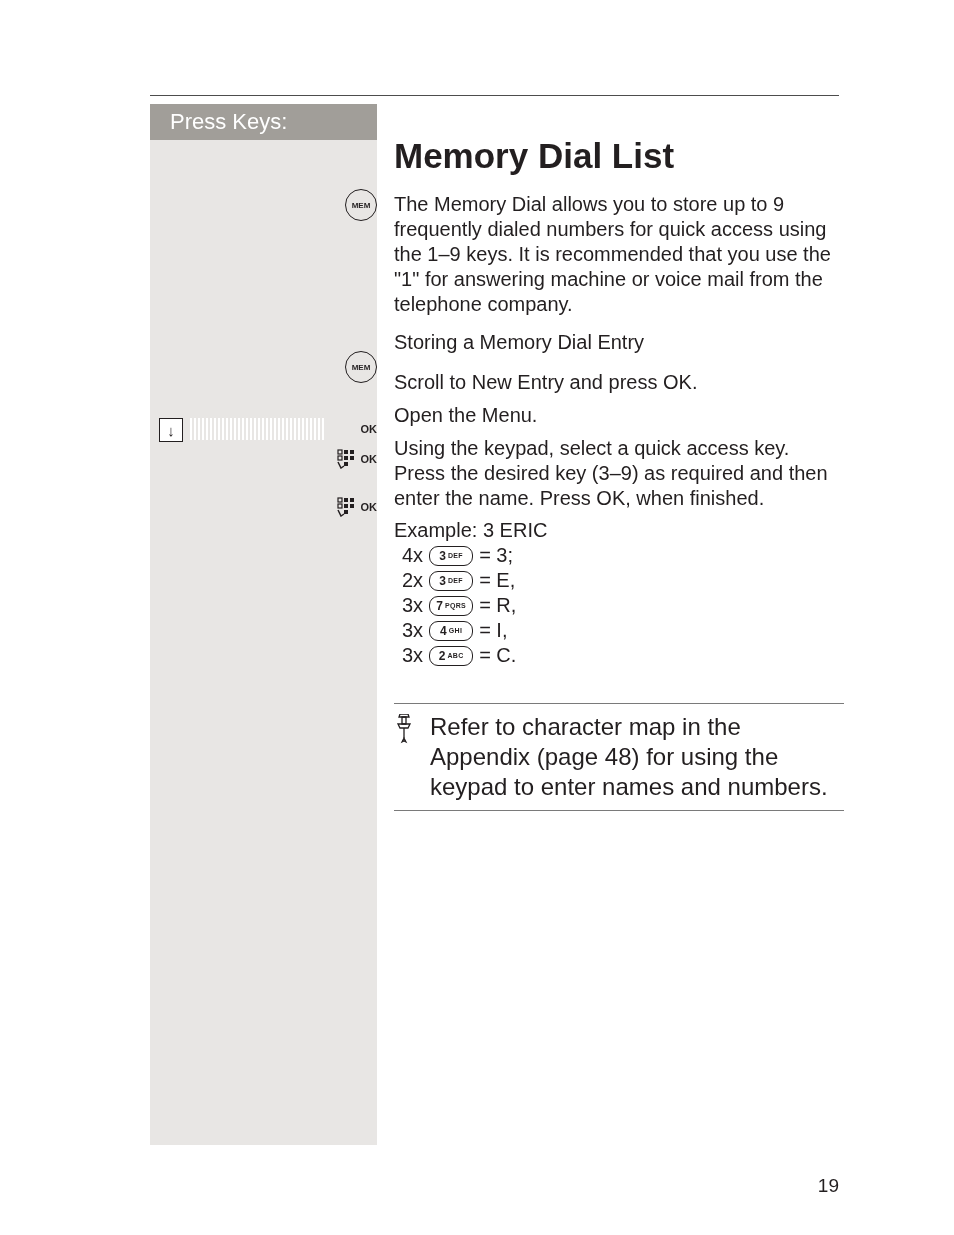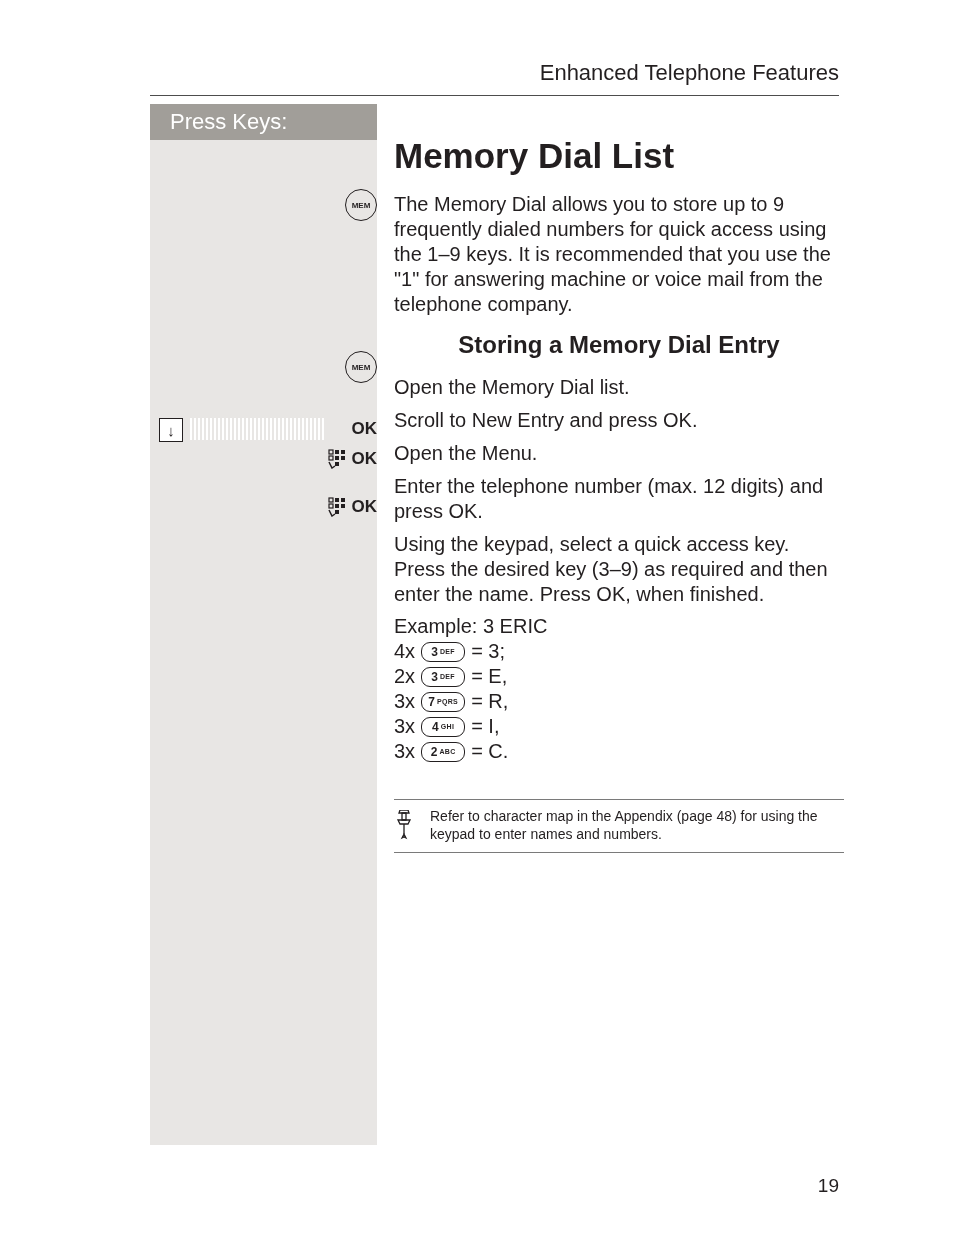--- a/index.html
+++ b/index.html
@@ -67,40 +67,39 @@
     margin: 32px 0 16px 0;
     letter-spacing: 0;
   }
   p.body {
     font-size: 20px;
     line-height: 1.25;
     margin: 0 0 14px 0;
   }
   h2.sub {
     font-family: "Arial Narrow", Arial, Helvetica, sans-serif;
-    font-weight: 700;
-    font-size: 24px;
+    font-weight: 400;
+    font-size: 20px;
     margin: 6px 0 16px 0;
-    text-align: center;
   }
   .step {
     font-size: 20px;
     line-height: 1.25;
     margin: 0 0 8px 0;
   }
   .example {
     font-size: 20px;
     margin-top: 8px;
   }
   .ex-row {
     display: flex;
     align-items: center;
     gap: 6px;
     font-size: 20px;
-    margin: 2px 0;
+    margin: 2px 8px;
   }
   .keycap {
     display: inline-flex;
     align-items: center;
     justify-content: center;
     gap: 2px;
     border: 1.5px solid #231f20;
     border-radius: 9px;
     padding: 0 5px;
     height: 18px;
@@ -121,21 +120,21 @@
     display: flex;
     gap: 14px;
     align-items: flex-start;
   }
   .note-icon {
     width: 22px;
     flex: 0 0 22px;
     padding-top: 2px;
   }
   .note-text {
-    font-size: 14px;
+    font-size: 24px;
     line-height: 1.25;
   }
 
   
   .lc-item {
     position: absolute;
     right: 6px;
     display: flex;
     align-items: center;
     justify-content: flex-end;
@@ -149,21 +148,21 @@
     border-radius: 50%;
     width: 30px;
     height: 30px;
     font-size: 8px;
     font-weight: bold;
     background: #e8e6e4;
   }
   .ok-label {
     font-family: "Arial Narrow", Arial, Helvetica, sans-serif;
     font-weight: bold;
-    font-size: 17px;
+    font-size: 11px;
     text-align: right;
   }
   .menu-strip {
     position: absolute;
     left: 150px;
     width: 227px;
     height: 28px;
   }
   .menu-strip-inner {
     display: flex;
@@ -213,21 +212,20 @@
     right: 115px;
     font-size: 19px;
     font-weight: normal;
   }
 </style>
 </head>
 <body>
 
 <div class="page">
 
-  <div class="running-head">Enhanced Telephone Features</div>
   <div class="head-rule"></div>
 
   <div class="left-col"></div>
   <div class="press-keys-bar">Press Keys:</div>
 
   <div class="lc-item" style="top:189px; left:150px; width:227px;">
     <span class="mem-btn">MEM</span>
   </div>
 
   <div class="lc-item" style="top:351px; left:150px; width:227px;">
@@ -276,24 +274,22 @@
       </svg>
     </span>
     <span class="ok-label">OK</span>
   </div>
 
   <div class="right-col">
     <h1 class="section-title">Memory Dial List</h1>
     <p class="body">The Memory Dial allows you to store up to 9 frequently dialed numbers for quick access using the 1–9 keys. It is recommended that you use the "1" for answering machine or voice mail from the telephone company.</p>
     <h2 class="sub">Storing a Memory Dial Entry</h2>
 
-    <p class="step">Open the Memory Dial list.</p>
     <p class="step">Scroll to New Entry and press OK.</p>
     <p class="step">Open the Menu.</p>
-    <p class="step">Enter the telephone number (max. 12 digits) and press OK.</p>
     <p class="step">Using the keypad, select a quick access key. Press the desired key (3–9) as required and then enter the name. Press OK, when finished.</p>
 
     <div class="example">
       <div>Example: 3 ERIC</div>
 
       <div class="ex-row">
         <span>4x</span>
         <span class="keycap">
           <span class="digit">3</span>
           <span class="letters">DEF</span>

